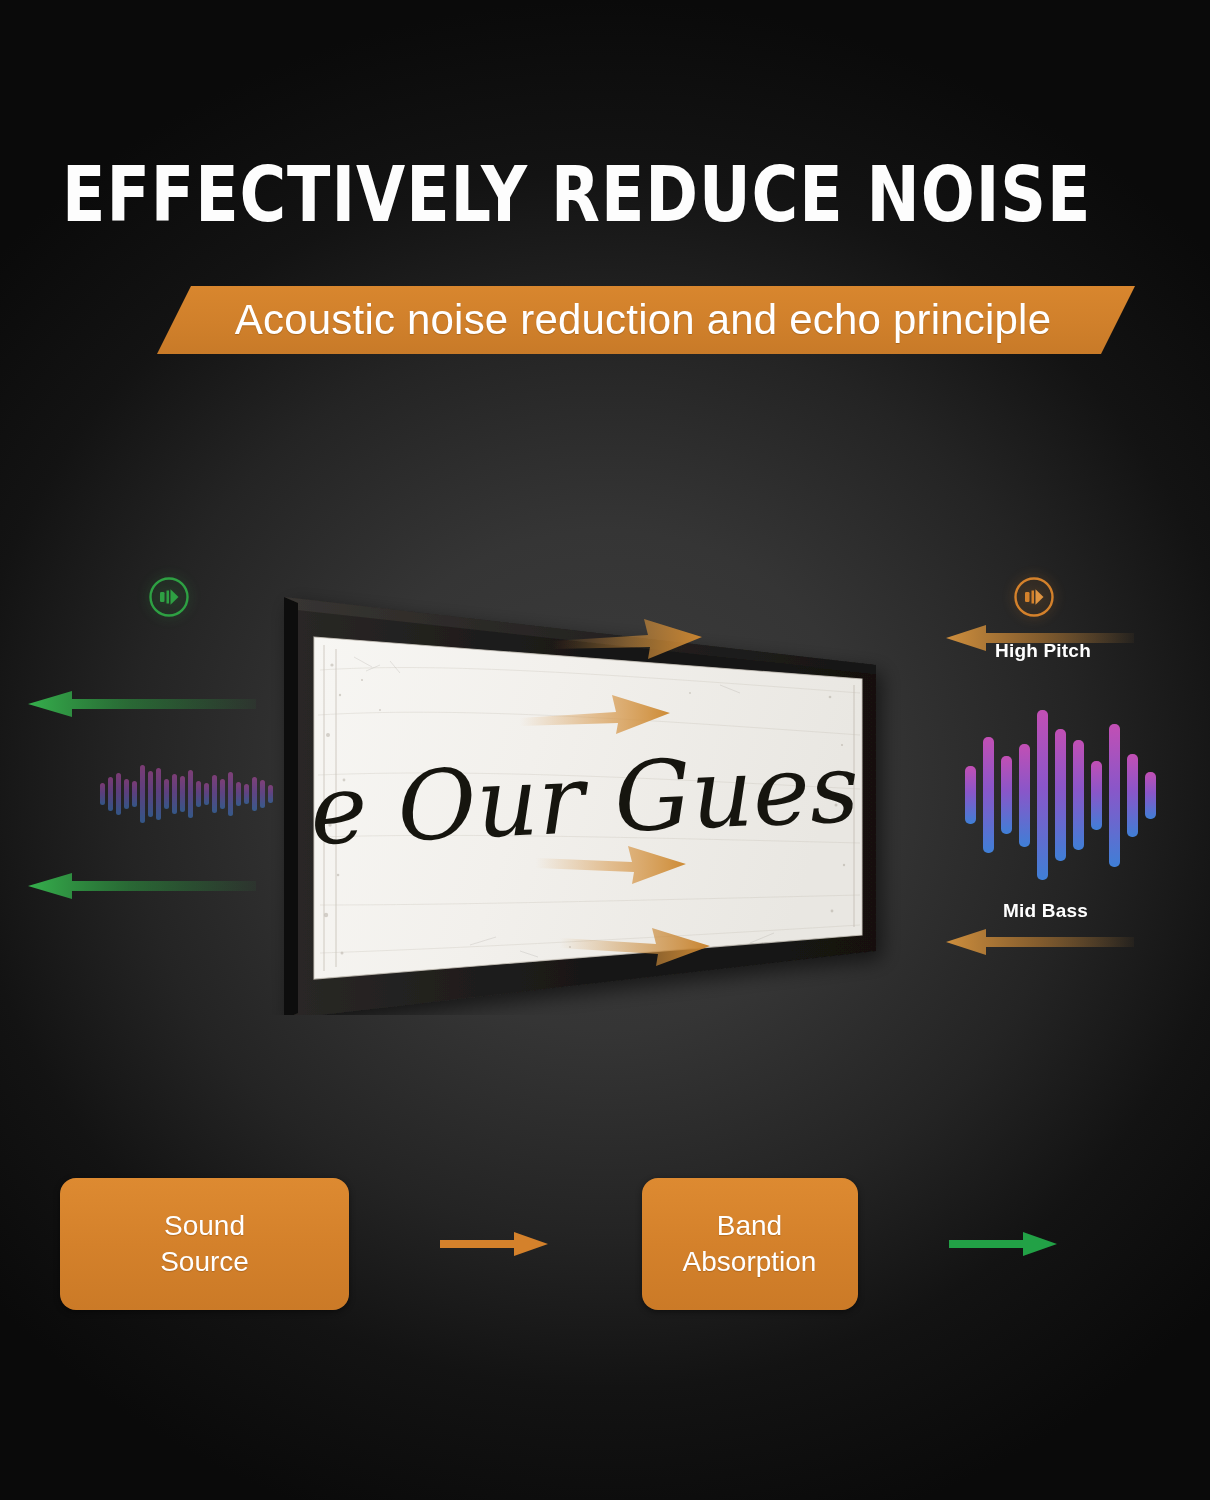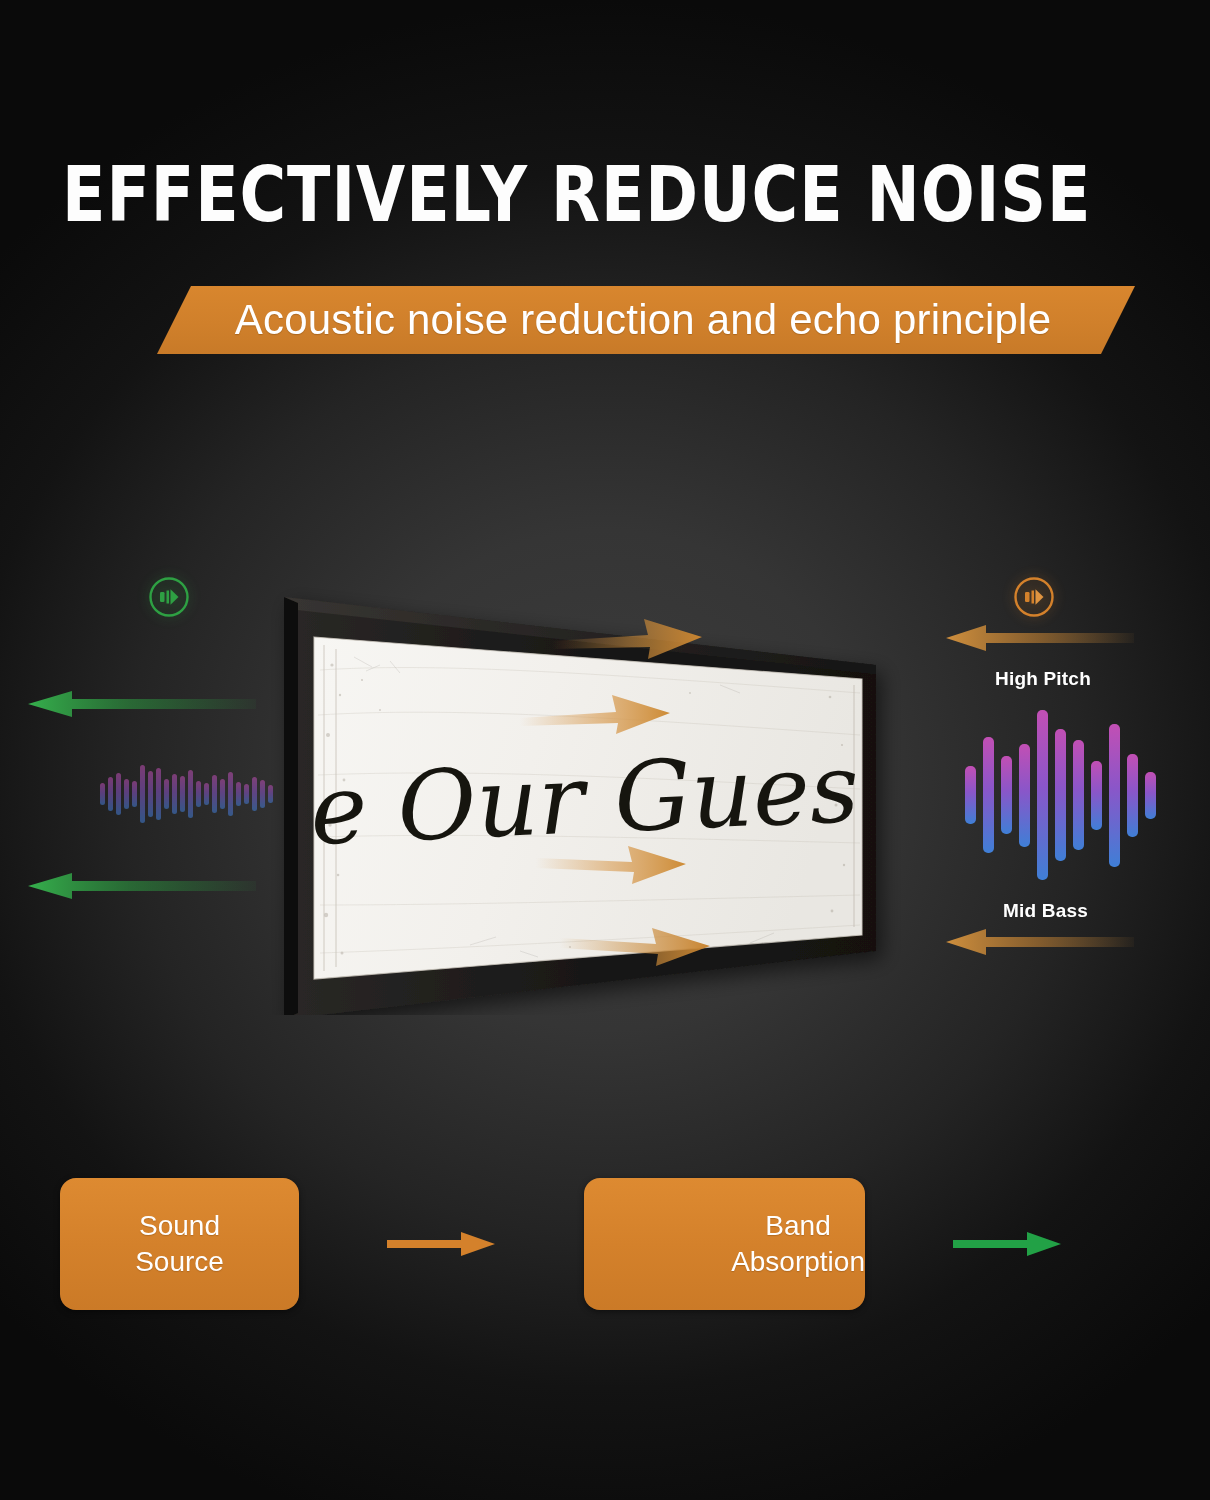--- a/index.html
+++ b/index.html
@@ -79,21 +79,21 @@
   #o-arrow-2 { left:944px; top:928px; width:190px; }
 
   .side-label {
     position:absolute;
     color:#fff;
     font-size:19px;
     font-weight:bold;
     letter-spacing:.2px;
     white-space:nowrap;
   }
-  #lbl-high { left:995px; top:668px; }
+  #lbl-high { left:995px; top:640px; }
   #lbl-mid  { left:1003px; top:900px; }
 
   
   .wave {
     position:absolute;
     display:flex;
     align-items:center;
     gap:5px;
   }
   .wave .bar {
@@ -149,22 +149,22 @@
     display:flex;
     align-items:center;
     justify-content:center;
     text-align:center;
     font-size:28px;
     line-height:36px;
     height:132px;
     box-shadow:0 2px 6px rgba(0,0,0,.45);
     text-shadow:0 1px 1px rgba(120,65,12,.35);
   }
-  #fbox-1 { width:239px; }
-  #fbox-2 { width:281px;justify-content:flex-end; }
+  #fbox-1 { width:289px; }
+  #fbox-2 { width:216px; }
   #fbox-3 { width:320px; font-size:28px; padding:0 10px; }
 
   .fconn {
     flex:1;
     display:flex;
     align-items:center;
     justify-content:center;
     height:26px;
   }
   .fconn svg { display:block; height:26px; }

